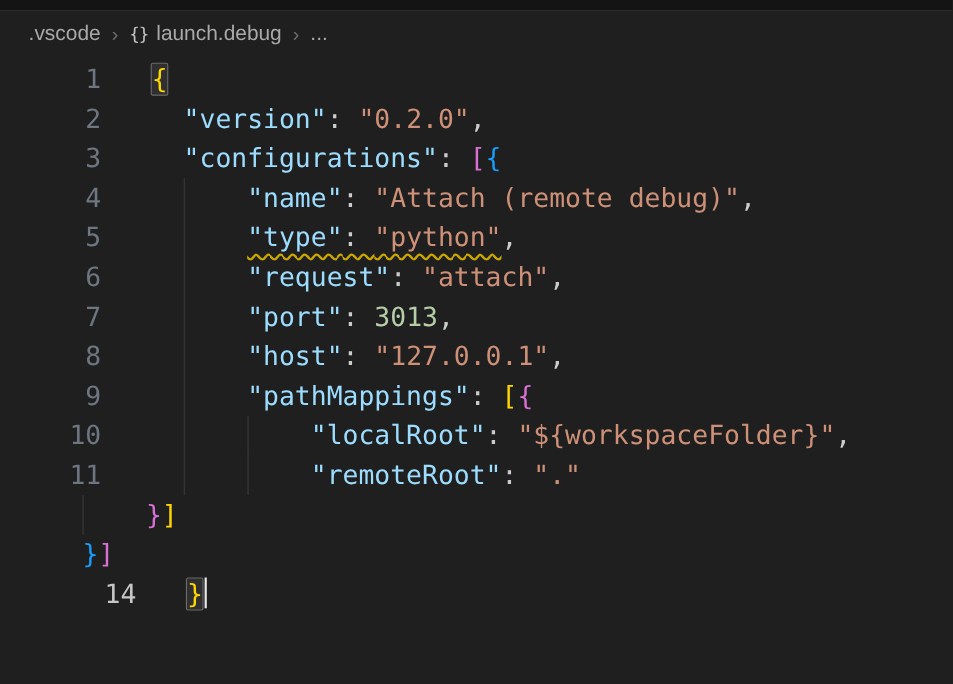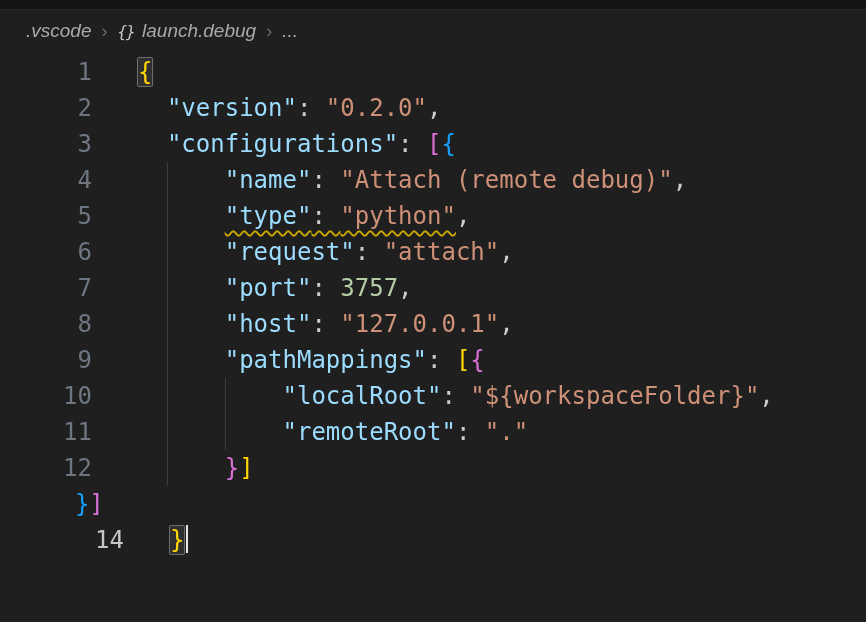--- a/index.html
+++ b/index.html
@@ -18,21 +18,21 @@
   .breadcrumb {
     height: 42px;
     display: flex;
     align-items: center;
     padding-left: 26px;
     gap: 9px;
     font-family: "Liberation Sans", sans-serif;
     font-size: 19px;
     color: #a9a9a9;
   }
-  .crumb { color: #a9a9a9; cursor: pointer; font-style: italic; }
+  .crumb { color: #a9a9a9; cursor: pointer; }
   .crumb-sep { color: #6e6e6e; font-size: 18px; padding: 0 1px; }
   .crumb-icon {
     color: #c5c5c5;
     font-family: "DejaVu Sans Mono", monospace;
     font-size: 16px;
     letter-spacing: -1px;
     margin-right: 2px;
   }
   .editor { padding-top: 2px; }
   .line {
@@ -96,22 +96,22 @@
 </div>
 
 <div class="editor">
   <div>
       <div class="line"><div class="gutter">1</div><div class="code"><span class="match" style="color: rgb(255, 215, 0);">{</span></div></div>
       <div class="line"><div class="gutter">2</div><div class="code"><span style="color: rgb(204, 204, 204);">  </span><span style="color: rgb(156, 220, 254);">"version"</span><span style="color: rgb(204, 204, 204);">: </span><span style="color: rgb(206, 145, 120);">"0.2.0"</span><span style="color: rgb(204, 204, 204);">,</span></div></div>
       <div class="line"><div class="gutter">3</div><div class="code"><span style="color: rgb(204, 204, 204);">  </span><span style="color: rgb(156, 220, 254);">"configurations"</span><span style="color: rgb(204, 204, 204);">: </span><span style="color: rgb(218, 112, 214);">[</span><span style="color: rgb(23, 159, 255);">{</span></div></div>
       <div class="line"><div class="gutter">4</div><div class="code"><span class="guide" style="left: calc(2ch + 46px);"></span><span style="color: rgb(204, 204, 204);">      </span><span style="color: rgb(156, 220, 254);">"name"</span><span style="color: rgb(204, 204, 204);">: </span><span style="color: rgb(206, 145, 120);">"Attach (remote debug)"</span><span style="color: rgb(204, 204, 204);">,</span></div></div>
       <div class="line"><div class="gutter">5</div><div class="code"><span class="guide" style="left: calc(2ch + 46px);"></span><span style="color: rgb(204, 204, 204);">      </span><span class="squiggle" style="color: rgb(156, 220, 254); text-decoration-color: rgb(204, 167, 0);">"type"</span><span class="squiggle" style="color: rgb(204, 204, 204); text-decoration-color: rgb(204, 167, 0);">: </span><span class="squiggle" style="color: rgb(206, 145, 120); text-decoration-color: rgb(204, 167, 0);">"python"</span><span style="color: rgb(204, 204, 204);">,</span></div></div>
       <div class="line"><div class="gutter">6</div><div class="code"><span class="guide" style="left: calc(2ch + 46px);"></span><span style="color: rgb(204, 204, 204);">      </span><span style="color: rgb(156, 220, 254);">"request"</span><span style="color: rgb(204, 204, 204);">: </span><span style="color: rgb(206, 145, 120);">"attach"</span><span style="color: rgb(204, 204, 204);">,</span></div></div>
-      <div class="line"><div class="gutter">7</div><div class="code"><span class="guide" style="left: calc(2ch + 46px);"></span><span style="color: rgb(204, 204, 204);">      </span><span style="color: rgb(156, 220, 254);">"port"</span><span style="color: rgb(204, 204, 204);">: </span><span style="color: rgb(181, 206, 168);">3757</span><span style="color: rgb(204, 204, 204);">,</span></div></div>
+      <div class="line"><div class="gutter">7</div><div class="code"><span class="guide" style="left: calc(2ch + 46px);"></span><span style="color: rgb(204, 204, 204);">      </span><span style="color: rgb(156, 220, 254);">"port"</span><span style="color: rgb(204, 204, 204);">: </span><span style="color: rgb(181, 206, 168);">3013</span><span style="color: rgb(204, 204, 204);">,</span></div></div>
       <div class="line"><div class="gutter">8</div><div class="code"><span class="guide" style="left: calc(2ch + 46px);"></span><span style="color: rgb(204, 204, 204);">      </span><span style="color: rgb(156, 220, 254);">"host"</span><span style="color: rgb(204, 204, 204);">: </span><span style="color: rgb(206, 145, 120);">"127.0.0.1"</span><span style="color: rgb(204, 204, 204);">,</span></div></div>
       <div class="line"><div class="gutter">9</div><div class="code"><span class="guide" style="left: calc(2ch + 46px);"></span><span style="color: rgb(204, 204, 204);">      </span><span style="color: rgb(156, 220, 254);">"pathMappings"</span><span style="color: rgb(204, 204, 204);">: </span><span style="color: rgb(255, 215, 0);">[</span><span style="color: rgb(218, 112, 214);">{</span></div></div>
       <div class="line"><div class="gutter">10</div><div class="code"><span class="guide" style="left: calc(2ch + 46px);"></span><span class="guide" style="left: calc(6ch + 46px);"></span><span style="color: rgb(204, 204, 204);">          </span><span style="color: rgb(156, 220, 254);">"localRoot"</span><span style="color: rgb(204, 204, 204);">: </span><span style="color: rgb(206, 145, 120);">"${workspaceFolder}"</span><span style="color: rgb(204, 204, 204);">,</span></div></div>
       <div class="line"><div class="gutter">11</div><div class="code"><span class="guide" style="left: calc(2ch + 46px);"></span><span class="guide" style="left: calc(6ch + 46px);"></span><span style="color: rgb(204, 204, 204);">          </span><span style="color: rgb(156, 220, 254);">"remoteRoot"</span><span style="color: rgb(204, 204, 204);">: </span><span style="color: rgb(206, 145, 120);">"."</span></div></div>
-      <div class="line"><div class="gutter">12</div><div class="code"><span class="guide" style="left: calc(2ch + 46px);"></span><span style="color: rgb(204, 204, 204);">      </span><span style="color: rgb(218, 112, 214);">}</span><span style="color: rgb(255, 215, 0);">]</span></div></div>
+      <div class="line"><div class="code"><span class="guide" style="left: calc(2ch + 46px);"></span><span style="color: rgb(204, 204, 204);">      </span><span style="color: rgb(218, 112, 214);">}</span><span style="color: rgb(255, 215, 0);">]</span></div></div>
       <div class="line"><div class="code"><span style="color: rgb(204, 204, 204);">  </span><span style="color: rgb(23, 159, 255);">}</span><span style="color: rgb(218, 112, 214);">]</span></div></div>
       <div class="line"><div class="gutter active">14</div><div class="code"><span class="match" style="color: rgb(255, 215, 0);">}</span><span class="cursor"></span></div></div>
     </div>
 </div>
 
 </body></html>

